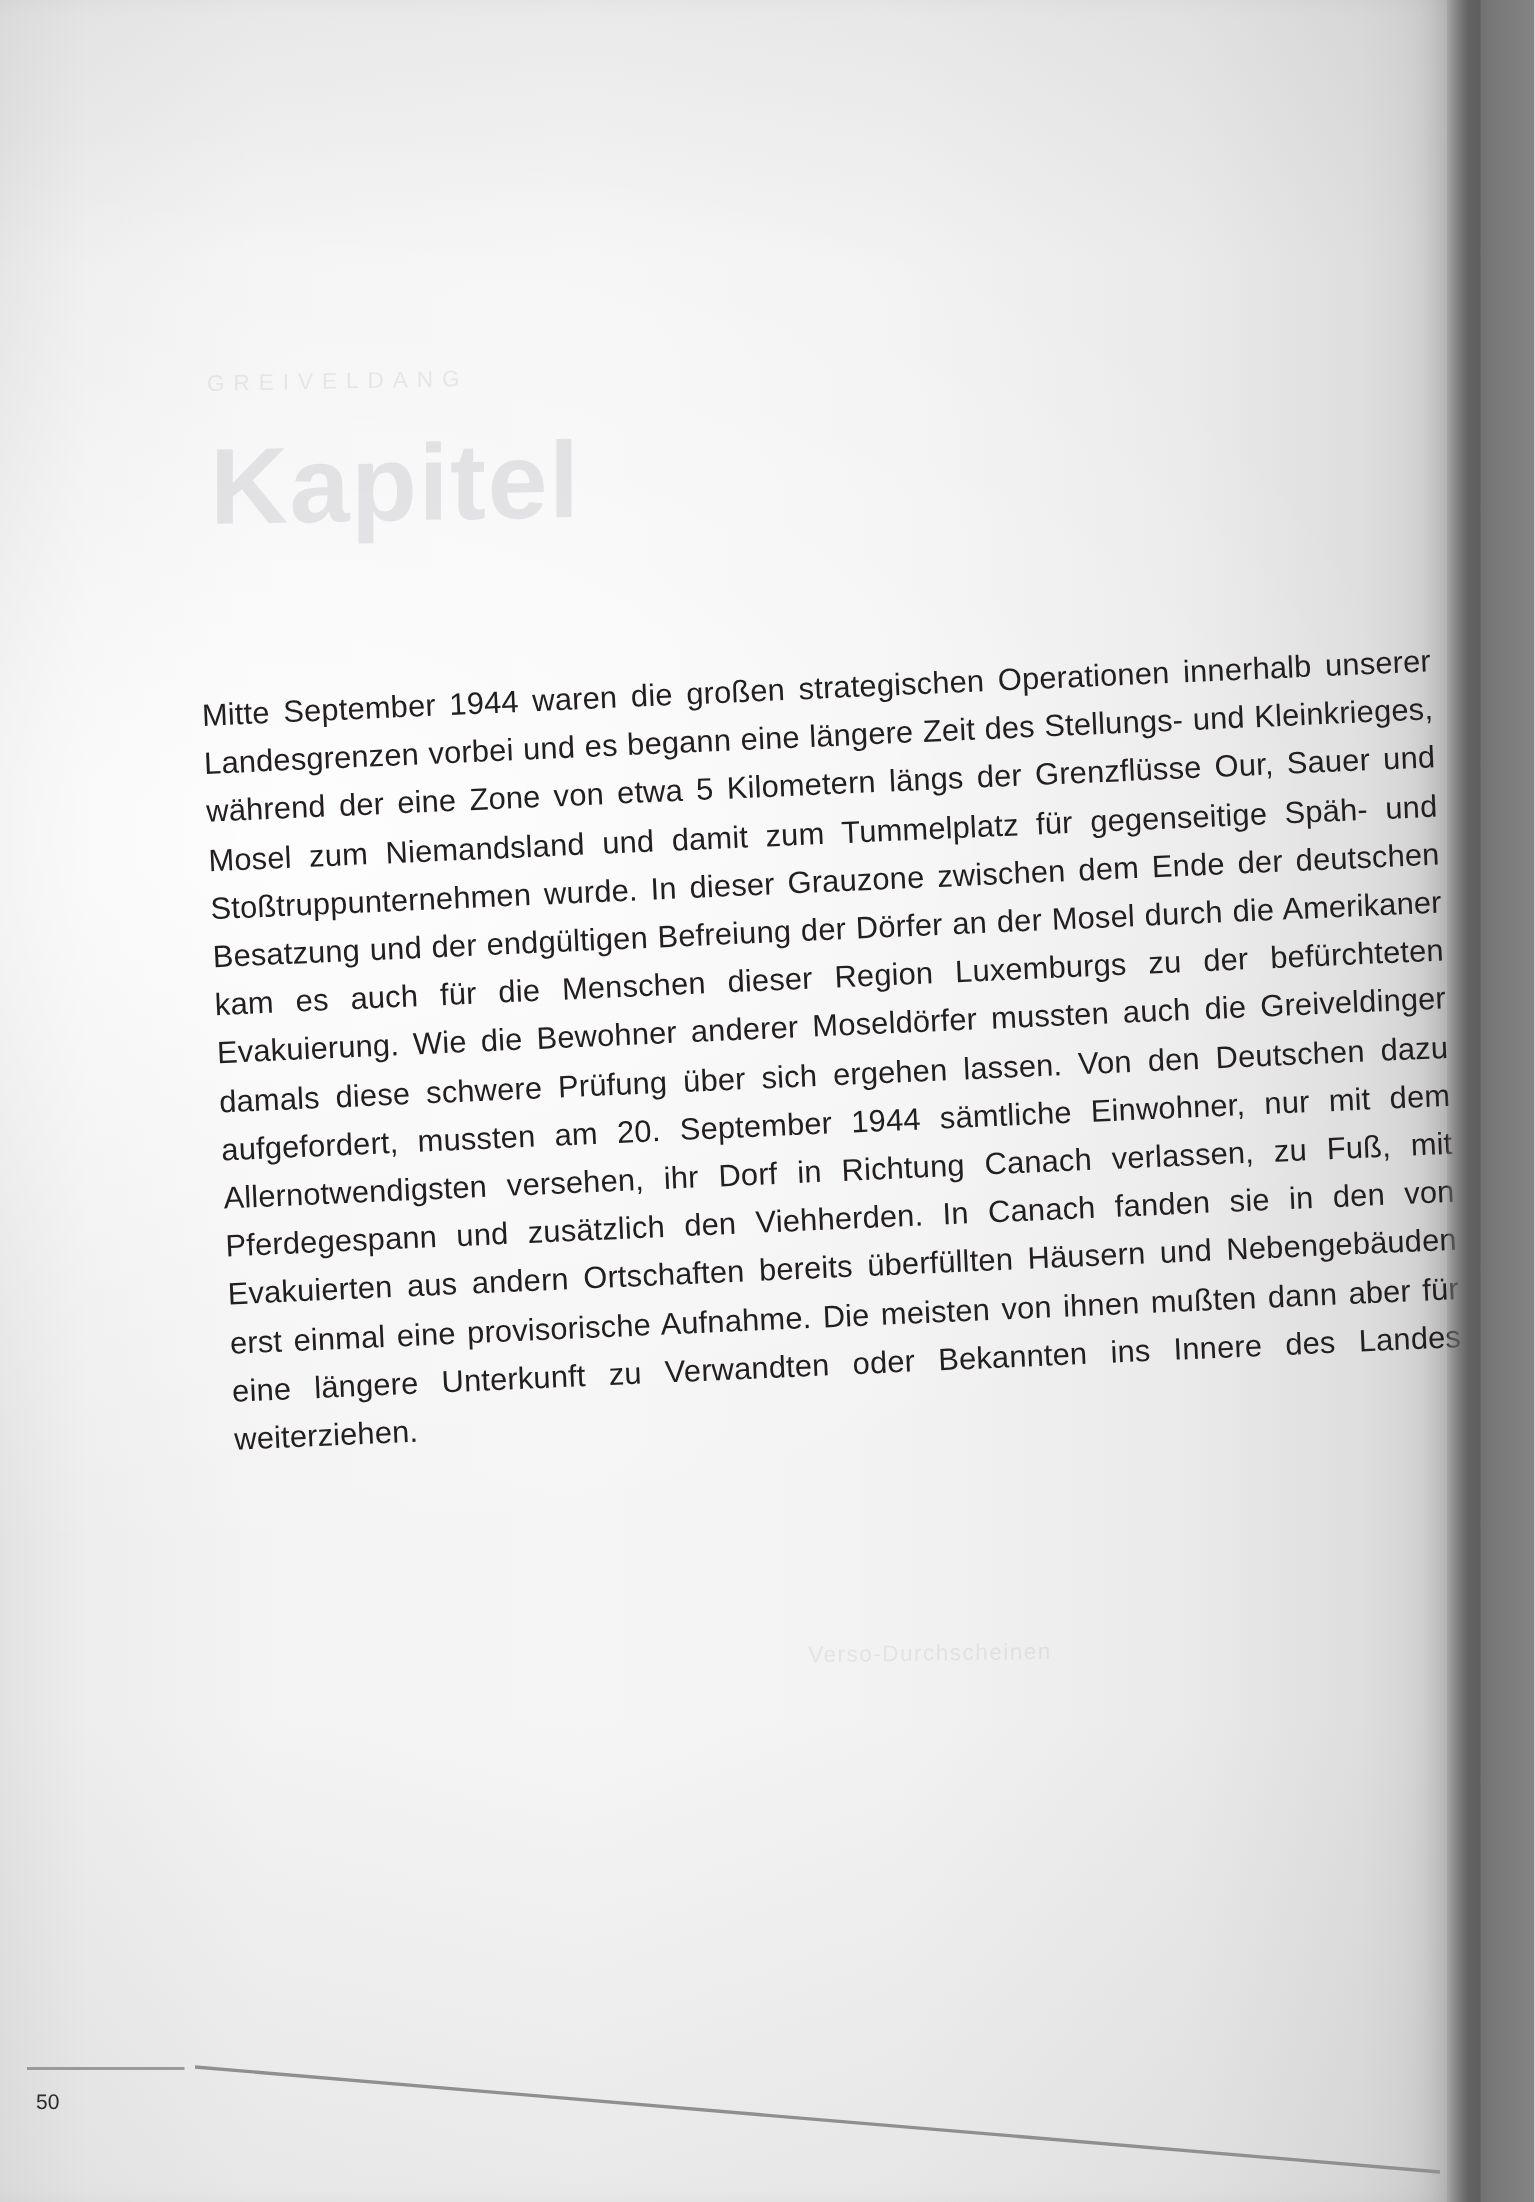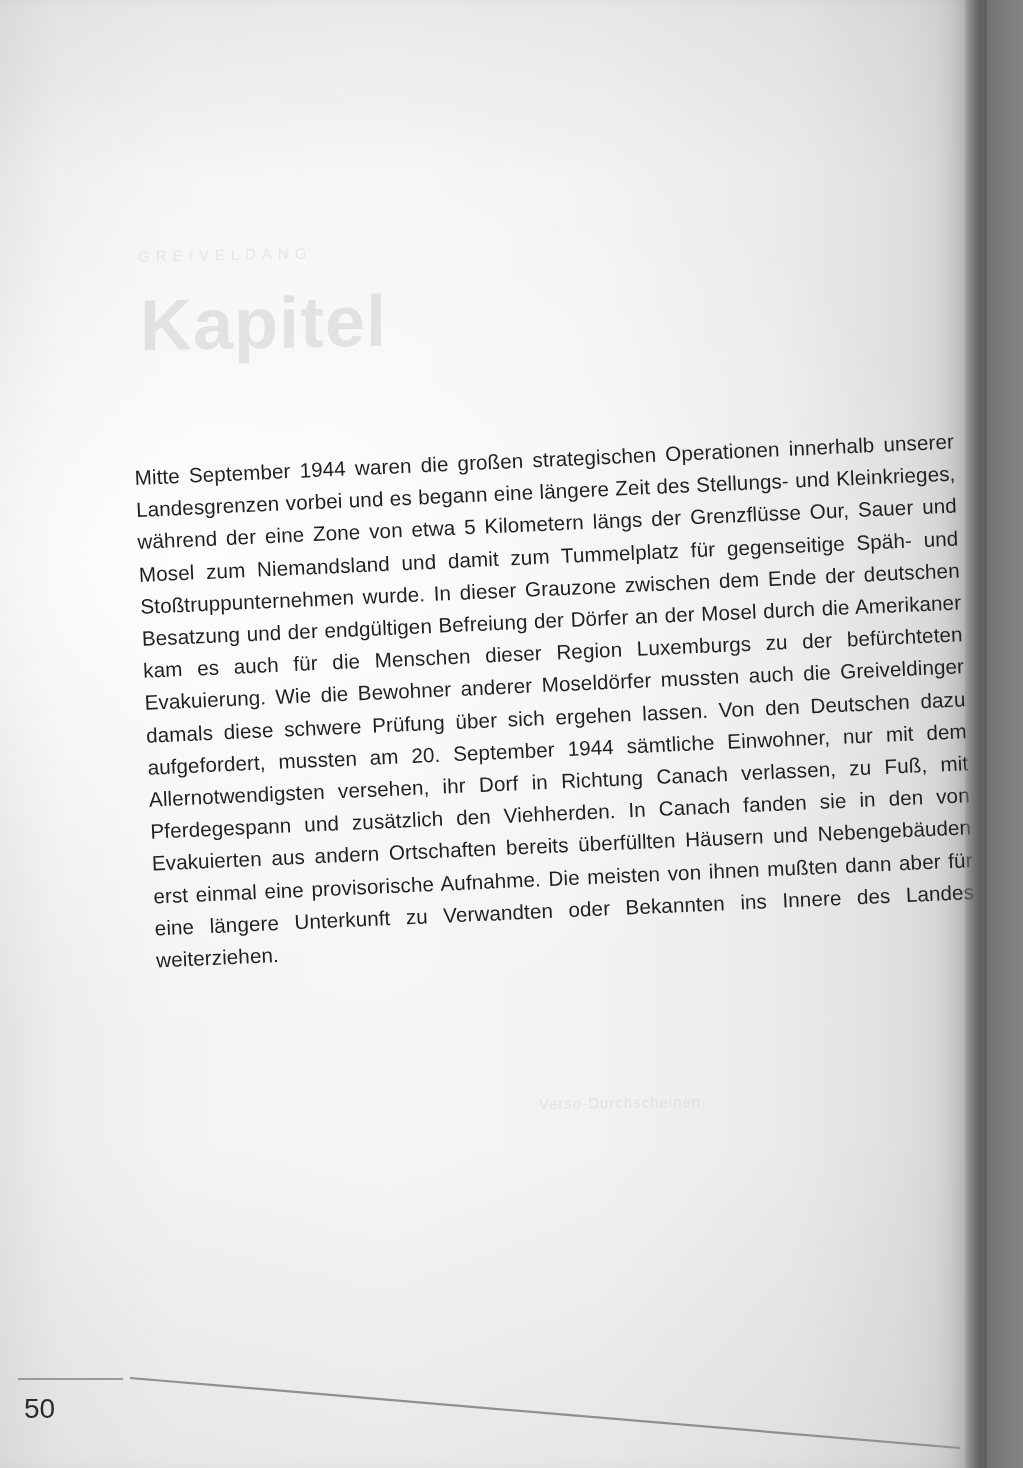--- a/index.html
+++ b/index.html
@@ -129,21 +129,21 @@
     left: 130px;
     top: 1352px;
     width: 830px;
     height: 110px;
     pointer-events: none;
   }
   .page-number {
     position: absolute;
     left: 24px;
     top: 1393px;
-    font-size: 28px;
+    font-size: 14px;
     color: #2b2b2b;
     font-family: "Liberation Sans", sans-serif;
   }
   
   .gutter {
     position: absolute;
     right: 0;
     top: 0;
     width: 58px;
     height: 1468px;

